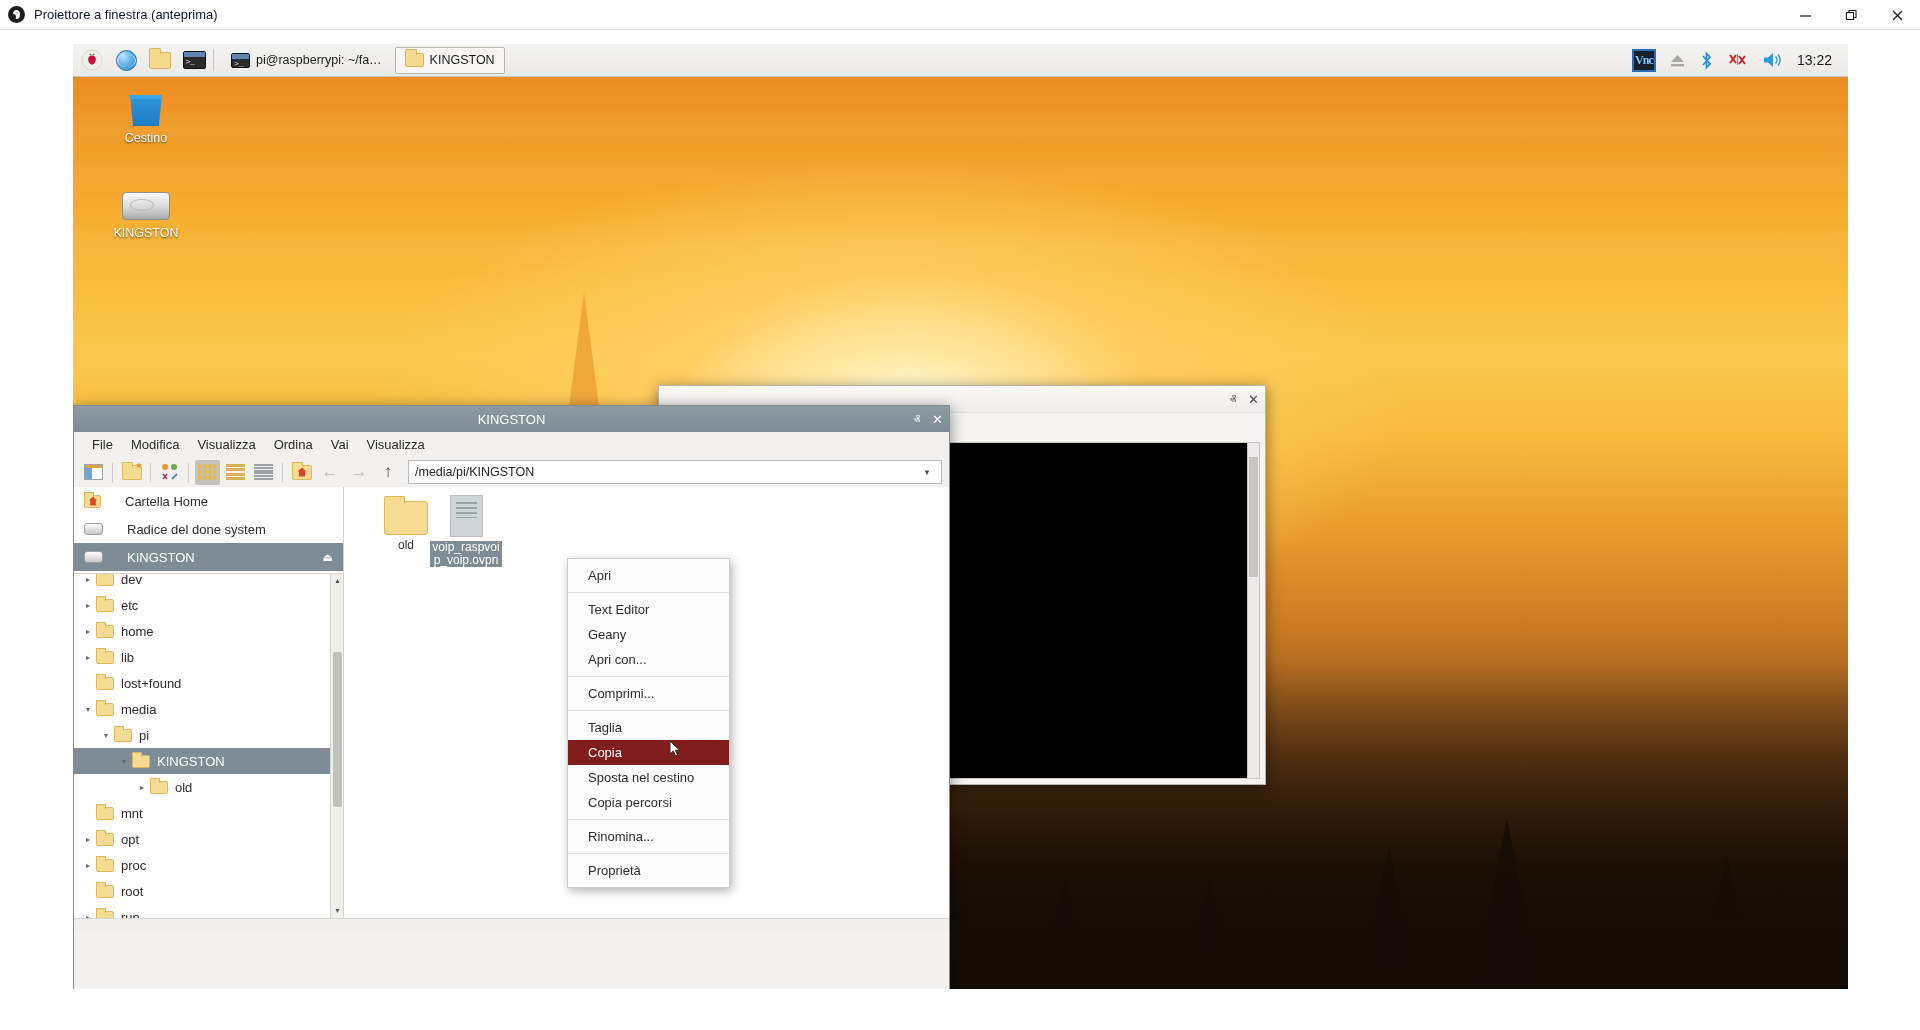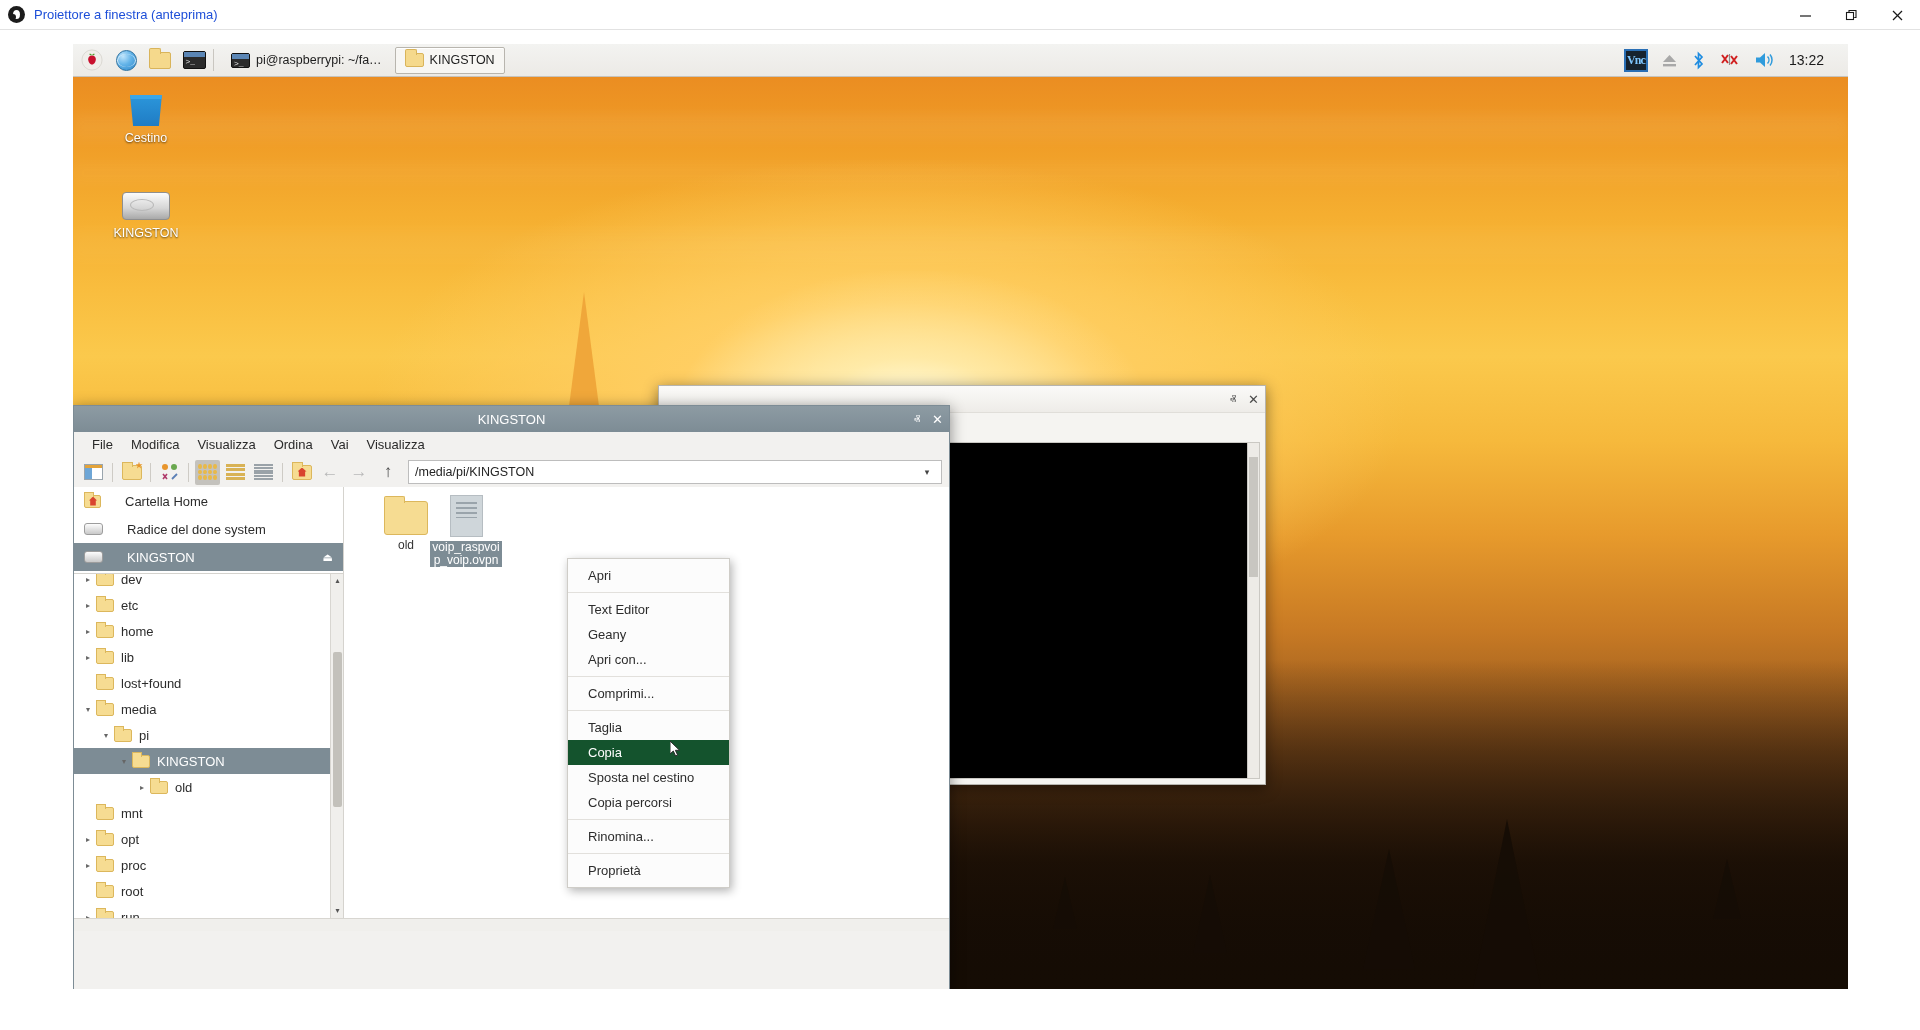--- a/index.html
+++ b/index.html
@@ -25,21 +25,21 @@
     content: ""; position: absolute; left: 5px; top: 4px;
     width: 7px; height: 9px; border-radius: 50%;
     background: #ffffff;
   }
   #obs-logo::before {
     content: ""; position: absolute; left: 2px; top: 8px;
     width: 6px; height: 6px; border-radius: 50%;
     background: #1c1c1c; z-index: 2;
   }
   #host-title {
-    font-size: 13px; color: #1d4ed8; margin-left: 9px;
+    font-size: 13px; color: #0f172a; margin-left: 9px;
     white-space: nowrap;
   }
   .hostbtn {
     width: 46px; height: 30px; display: flex;
     align-items: center; justify-content: center;
     color: #111; flex: none;
   }
   .hostbtn svg { display: block; }
   #host-ctrls { position: absolute; right: 0; top: 0; display: flex; }
 
@@ -137,21 +137,21 @@
     height: 27px; display: flex; align-items: center; gap: 6px;
     padding: 0 9px; margin-left: 3px; font-size: 12.5px; color: #1d1d1d;
     background: transparent; border: 1px solid transparent; border-radius: 2px;
     max-width: 190px; white-space: nowrap; overflow: hidden;
   }
   .task-btn.active {
     background: #f7f6f3;
     border: 1px solid #b8b5ae;
     box-shadow: inset 0 1px 0 #ffffff;
   }
-  #tray { margin-left: auto; display: flex; align-items: center; gap: 13px; padding-right: 24px; }
+  #tray { margin-left: auto; display: flex; align-items: center; gap: 13px; padding-right: 16px; }
   #vnc-ico {
     width: 24px; height: 23px; background: #16222e; border: 2px solid #2a6fb5;
     display: flex; align-items: center; justify-content: center;
     font-size: 12px; color: #7ec6ff; font-family: "Liberation Serif", serif;
     font-weight: bold; letter-spacing: -1px;
   }
   #clock { font-size: 14px; color: #1b1b1b; }
 
   
   .desk-icon {
@@ -291,21 +291,21 @@
   }
 
   
   #ctxmenu {
     position:absolute; left:494px; top:514px; width:163px;
     background:#fcfcfc; border:1px solid #cfcdc8;
     box-shadow: 2px 3px 9px rgba(0,0,0,.3); padding: 4px 0; z-index: 50;
     font-size: 13px; color:#2c2c2c;
   }
   .mi { height:25px; display:flex; align-items:center; padding-left:20px; }
-  .mi.hl { background:#14532d; color:#fff;text-align:center; }
+  .mi.hl { background:#7f1d1d; color:#fff;text-align:center; }
   .msep { height:1px; background:#e2e0dc; margin:4px 0; }
   #ctx-cursor {
     position:absolute; left:597px; top:697px; width:11px; height:16px; z-index:60;
   }
 
   
   #term {
     left: 585px; top: 341px; width: 608px; height: 400px;
     border: 1px solid #b6b4ae; background:#f5f4f1;
   }

